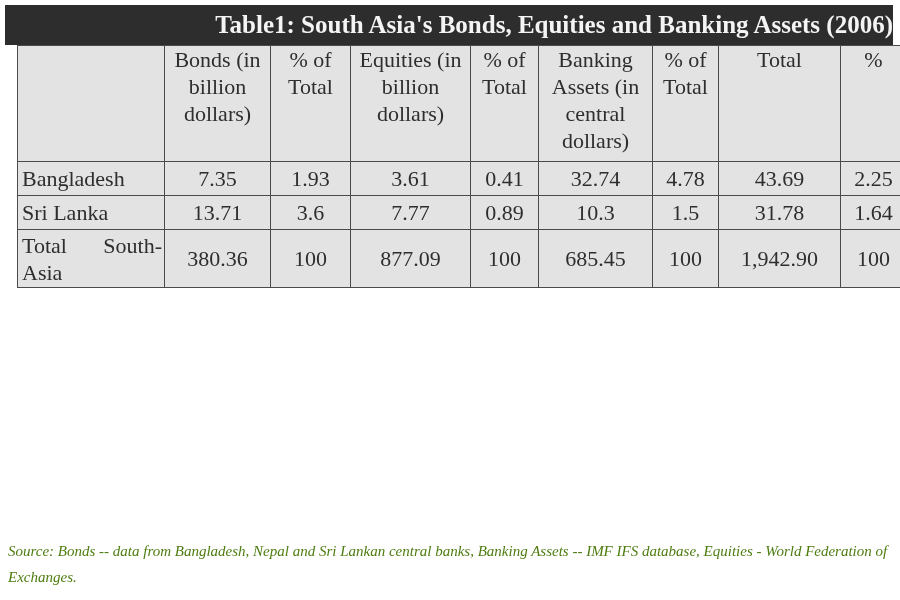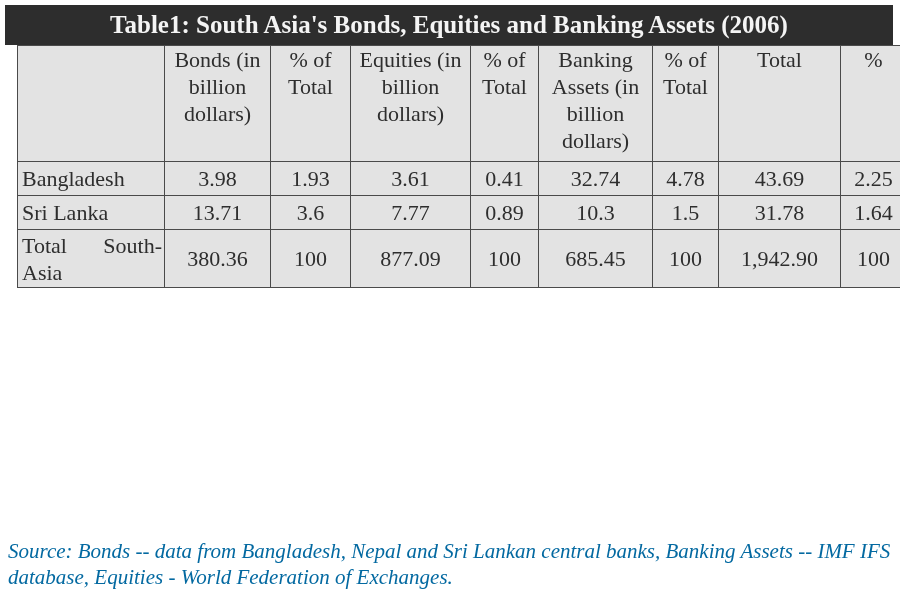--- a/index.html
+++ b/index.html
@@ -1,34 +1,34 @@
 <!DOCTYPE html>
 <html><head>
 <meta charset="utf-8">
 <style>
   html, body { margin:0; padding:0; }
   body { width:900px; height:600px; background:#ffffff; position:relative; overflow:hidden;
          font-family:"Liberation Serif", "DejaVu Serif", serif; color:#2a2a2a; }
   .title-bar { position:absolute; left:5px; top:5px; width:888px; height:40px; background:#2d2d2d;
-               color:#f4f4f4; font-weight:bold; font-size:25px; text-align:center; line-height:40px; }
+               color:#f4f4f4; font-weight:bold; font-size:25px; text-align:right; line-height:40px; }
   table.data { position:absolute; left:17px; top:45px; border-collapse:collapse; background:#e3e3e3;
                table-layout:fixed; width:889px; }
   table.data td, table.data th { border:1.5px solid #4a4a4a; font-size:22px; font-weight:normal;
                color:#2e2e2e; padding:0 2px; line-height:27px; }
   table.data th { vertical-align:top; text-align:center; }
   table.data td { text-align:center; vertical-align:middle; }
   table.data td.rowlabel { text-align:left; padding-left:4px; }
   table.data td.rowlabel.justify { text-align:justify; text-align-last:left; }
   .hdr { height:116px; }
   .r-small { height:34px; }
   .r-mid { height:58px; }
   .r-big { height:63px; }
   td.bottom { vertical-align:bottom; padding-bottom:4px; }
-  .source { position:absolute; left:8px; top:538px; width:888px; font-style:italic; font-size:21px;
-            line-height:26px; color:#0369a1; }
+  .source { position:absolute; left:8px; top:538px; width:888px; font-style:italic; font-size:15px;
+            line-height:26px; color:#4d7c0f; }
 </style>
 </head>
 <body>
 
 <div class="title-bar">Table1: South Asia's Bonds, Equities and Banking Assets (2006)</div>
 
 <table class="data">
   <colgroup>
     <col style="width:147px">
       <col style="width:106px">
@@ -40,28 +40,28 @@
       <col style="width:122px">
       <col style="width:66px">
   </colgroup>
   <tbody>
       <tr class="hdr">
     <th></th>
     <th>Bonds (in billion dollars)</th>
     <th>% of Total</th>
     <th>Equities (in billion dollars)</th>
     <th>% of Total</th>
-    <th>Banking Assets (in billion dollars)</th>
+    <th>Banking Assets (in central dollars)</th>
     <th>% of Total</th>
     <th>Total</th>
     <th>%</th>
   </tr>
   <tr class="r-small">
     <td class="rowlabel">Bangladesh</td>
-    <td>3.98</td>
+    <td>7.35</td>
     <td>1.93</td>
     <td>3.61</td>
     <td>0.41</td>
     <td>32.74</td>
     <td>4.78</td>
     <td>43.69</td>
     <td>2.25</td>
   </tr>
   <tr class="r-small">
     <td class="rowlabel">Sri Lanka</td>

